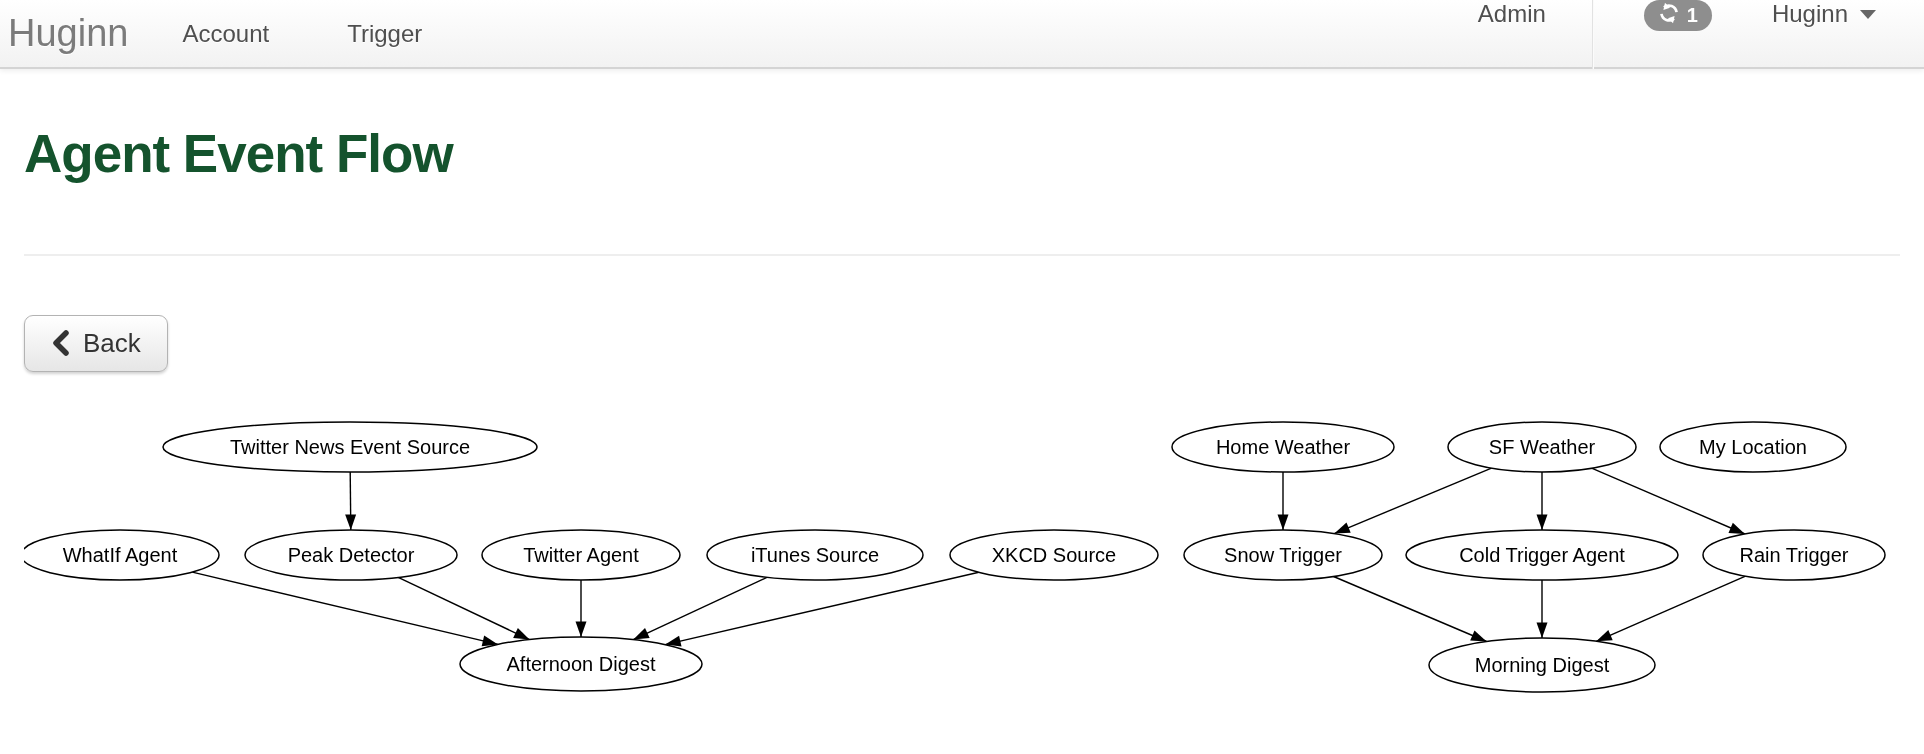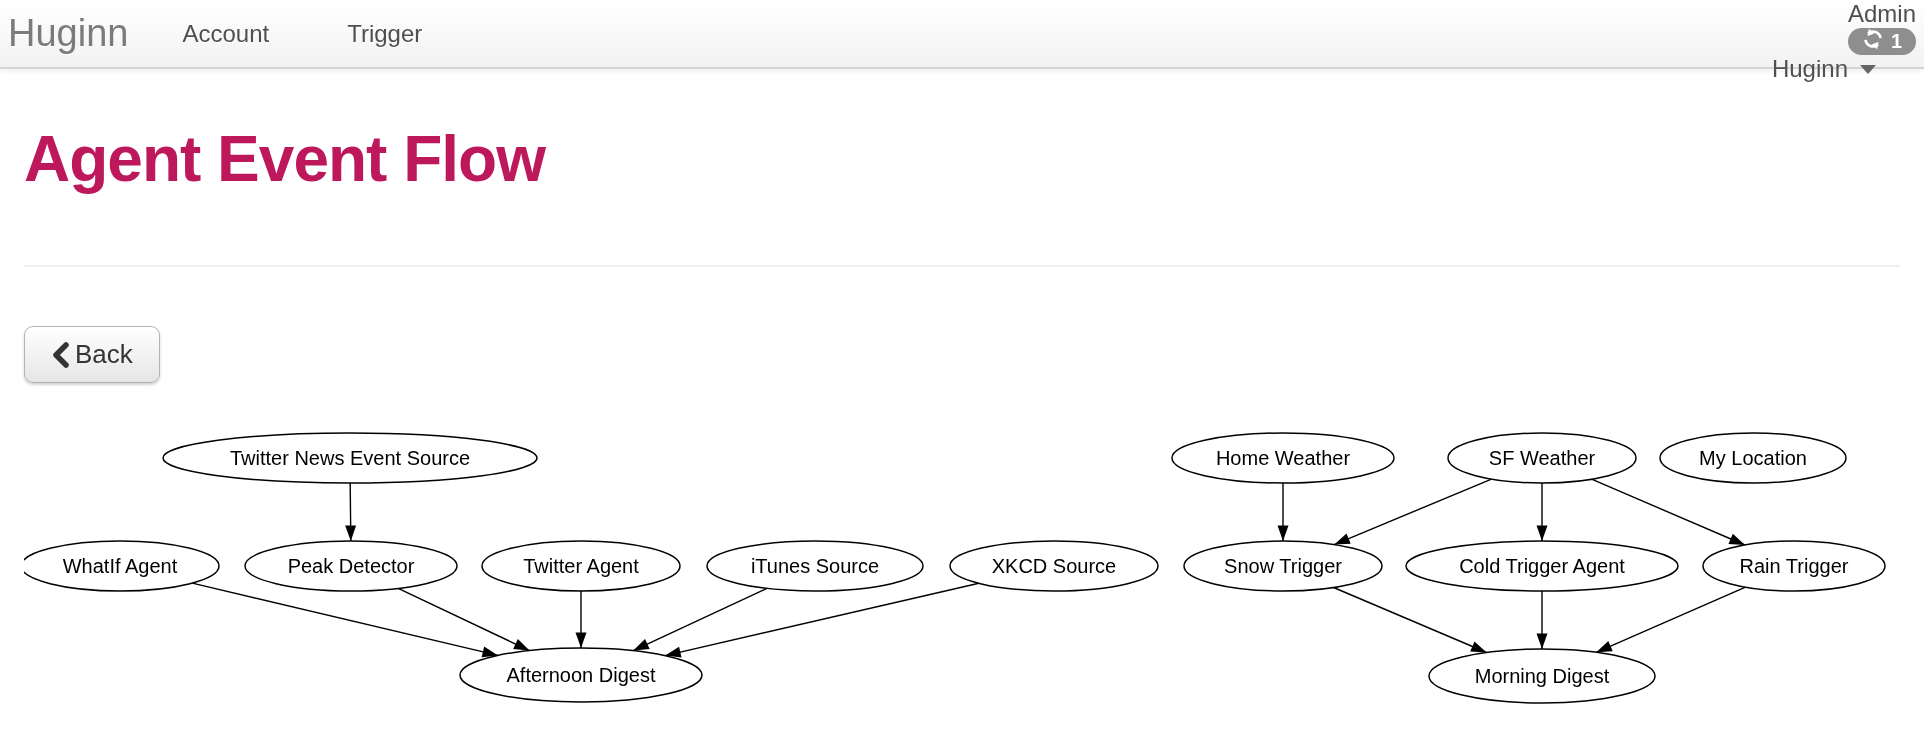--- a/index.html
+++ b/index.html
@@ -35,23 +35,22 @@
     font-size: 24px;
     color: #4f4f4f;
     text-decoration: none;
     margin-right: 78px;
     text-shadow: 0 1px 0 #ffffff;
     cursor: pointer;
   }
   .navbar-right {
     margin-left: auto;
     display: flex;
-    align-items: flex-end;
+    align-items: flex-start;
     height: 100%;
-    flex-direction: column;
   }
   .admin-link {
     font-size: 24px;
     color: #4f4f4f;
     text-decoration: none;
     text-shadow: 0 1px 0 #ffffff;
     cursor: pointer;
   }
   .divider-vertical {
     height: 69px;
@@ -89,36 +88,36 @@
     width: 0; height: 0;
     margin-left: 12px;
     border-left: 8px solid transparent;
     border-right: 8px solid transparent;
     border-top: 9px solid #666;
   }
 
   
   .container { padding: 0 24px; }
   .page-title {
-    font-size: 64px;
+    font-size: 53px;
     font-weight: bold;
-    color: #be185d;
+    color: #14532d;
     letter-spacing: -1px;
     margin-top: 57px;
     line-height: 1.05;
   }
   .title-divider {
     border: 0;
     border-top: 2px solid #eeeeee;
     margin: 72px 0 0 0;
   }
   .back-button {
     display: inline-flex;
     align-items: center;
-    gap: 4px;
+    gap: 12px;
     margin-top: 59px;
     height: 57px;
     padding: 0 26px;
     font-family: "Liberation Sans", sans-serif;
     font-size: 26px;
     color: #333;
     background: linear-gradient(to bottom, #ffffff, #e6e6e6);
     border: 1px solid #b3b3b3;
     border-radius: 9px;
     box-shadow: inset 0 1px 0 rgba(255,255,255,.6), 0 2px 3px rgba(0,0,0,.18);

